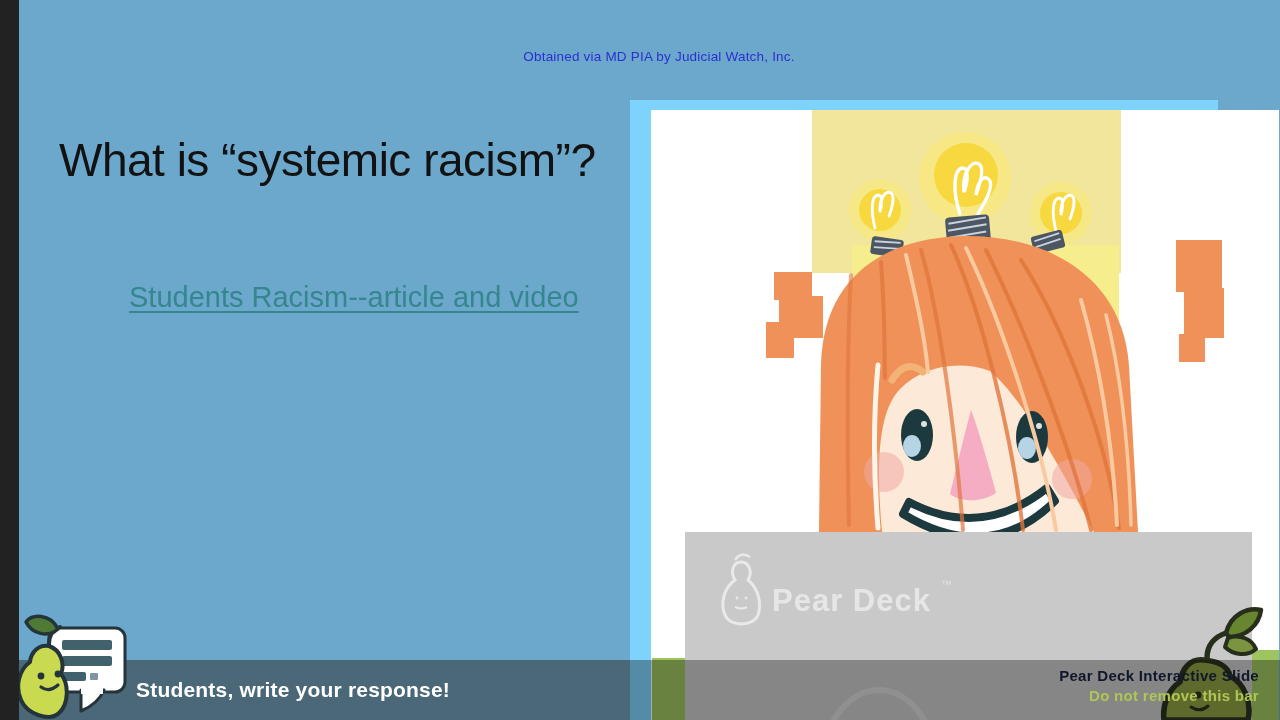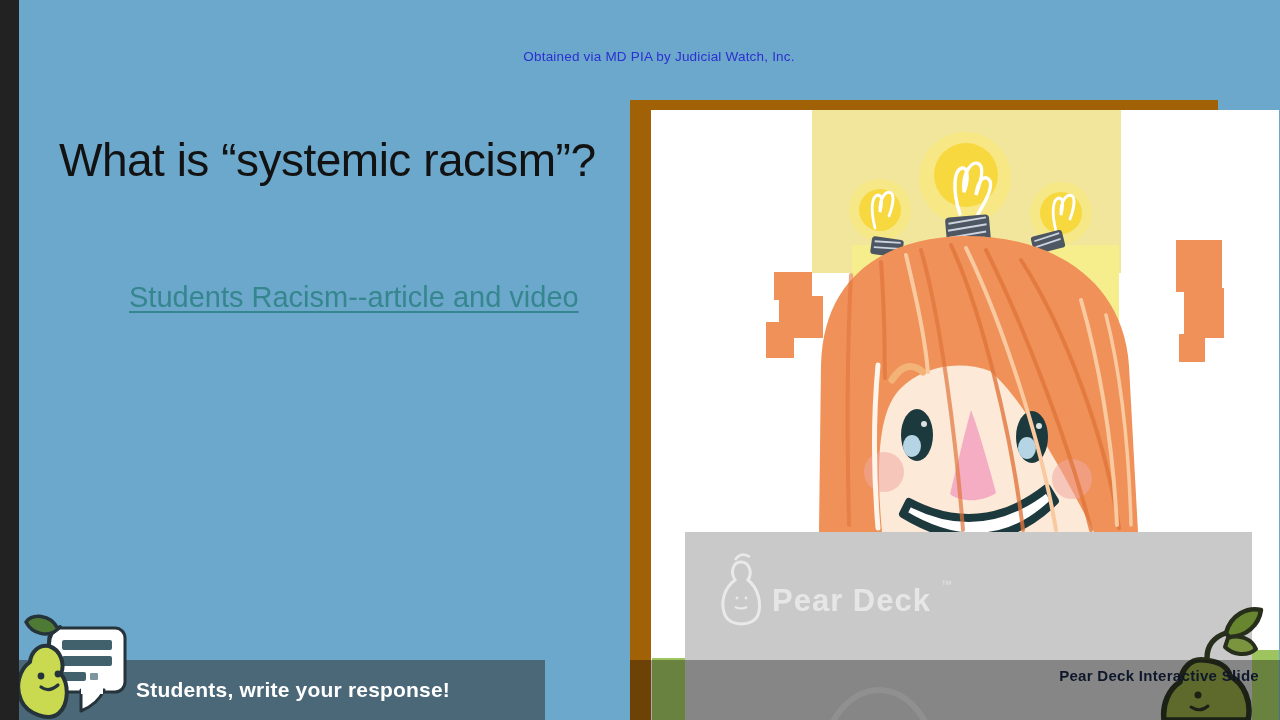--- a/index.html
+++ b/index.html
@@ -19,29 +19,29 @@
   }
   
   .slide-link{
     position:absolute;top:281px;left:110px;white-space:nowrap;
     font-size:29px;color:#35868e;text-decoration:underline;
     text-decoration-thickness:2px;text-underline-offset:4px;z-index:1;cursor:pointer;
   }
   
   .image-frame{
     position:absolute;left:611px;top:100px;width:588px;height:620px;
-    background:#a16207;z-index:2;
+    background:#7dd3fc;z-index:2;
   }
   .image-content{
     position:absolute;left:21px;top:10px;width:628px;height:610px;background:#ffffff;overflow:hidden;
   }
   .image-content svg{display:block;}
   
   .students-bar{
-    position:absolute;left:0;top:660px;width:526px;height:60px;background:#4a6878;z-index:3;
+    position:absolute;left:0;top:660px;width:611px;height:60px;background:#4a6878;z-index:3;
   }
   .students-bar .prompt{
     position:absolute;left:117px;top:0;height:60px;line-height:60px;
     color:#ffffff;font-size:21px;font-weight:600;letter-spacing:.2px;
   }
   .image-overlay-bar{
     position:absolute;left:611px;top:660px;width:669px;height:60px;
     background:rgba(8,8,8,.35);z-index:3;
   }
   .footer-text{
@@ -177,20 +177,21 @@
   </div>
 
   <div class="students-bar">
     <span class="prompt">Students, write your response!</span>
   </div>
 
   <div class="image-overlay-bar"></div>
 
   <div class="footer-text">
     <div class="footer-line1">Pear Deck Interactive Slide</div>
+    <div class="footer-line2">Do not remove this bar</div>
   </div>
 
   <svg class="mascot" width="118" height="108" viewBox="0 0 118 108">
     <g>
       <rect x="30" y="16" width="76" height="64" rx="10" fill="#ffffff" stroke="#25333a" stroke-width="3"></rect>
       <path d="M 62,78 L 62,99 Q 79,92 85,78 Z" fill="#ffffff" stroke="#25333a" stroke-width="3" stroke-linejoin="round"></path>
       <rect x="62" y="74" width="22" height="8" fill="#ffffff"></rect>
       <rect x="43" y="28" width="50" height="10" rx="2" fill="#41626c"></rect>
       <rect x="43" y="44" width="50" height="10" rx="2" fill="#41626c"></rect>
       <rect x="43" y="60" width="24" height="9" rx="2" fill="#41626c"></rect>

